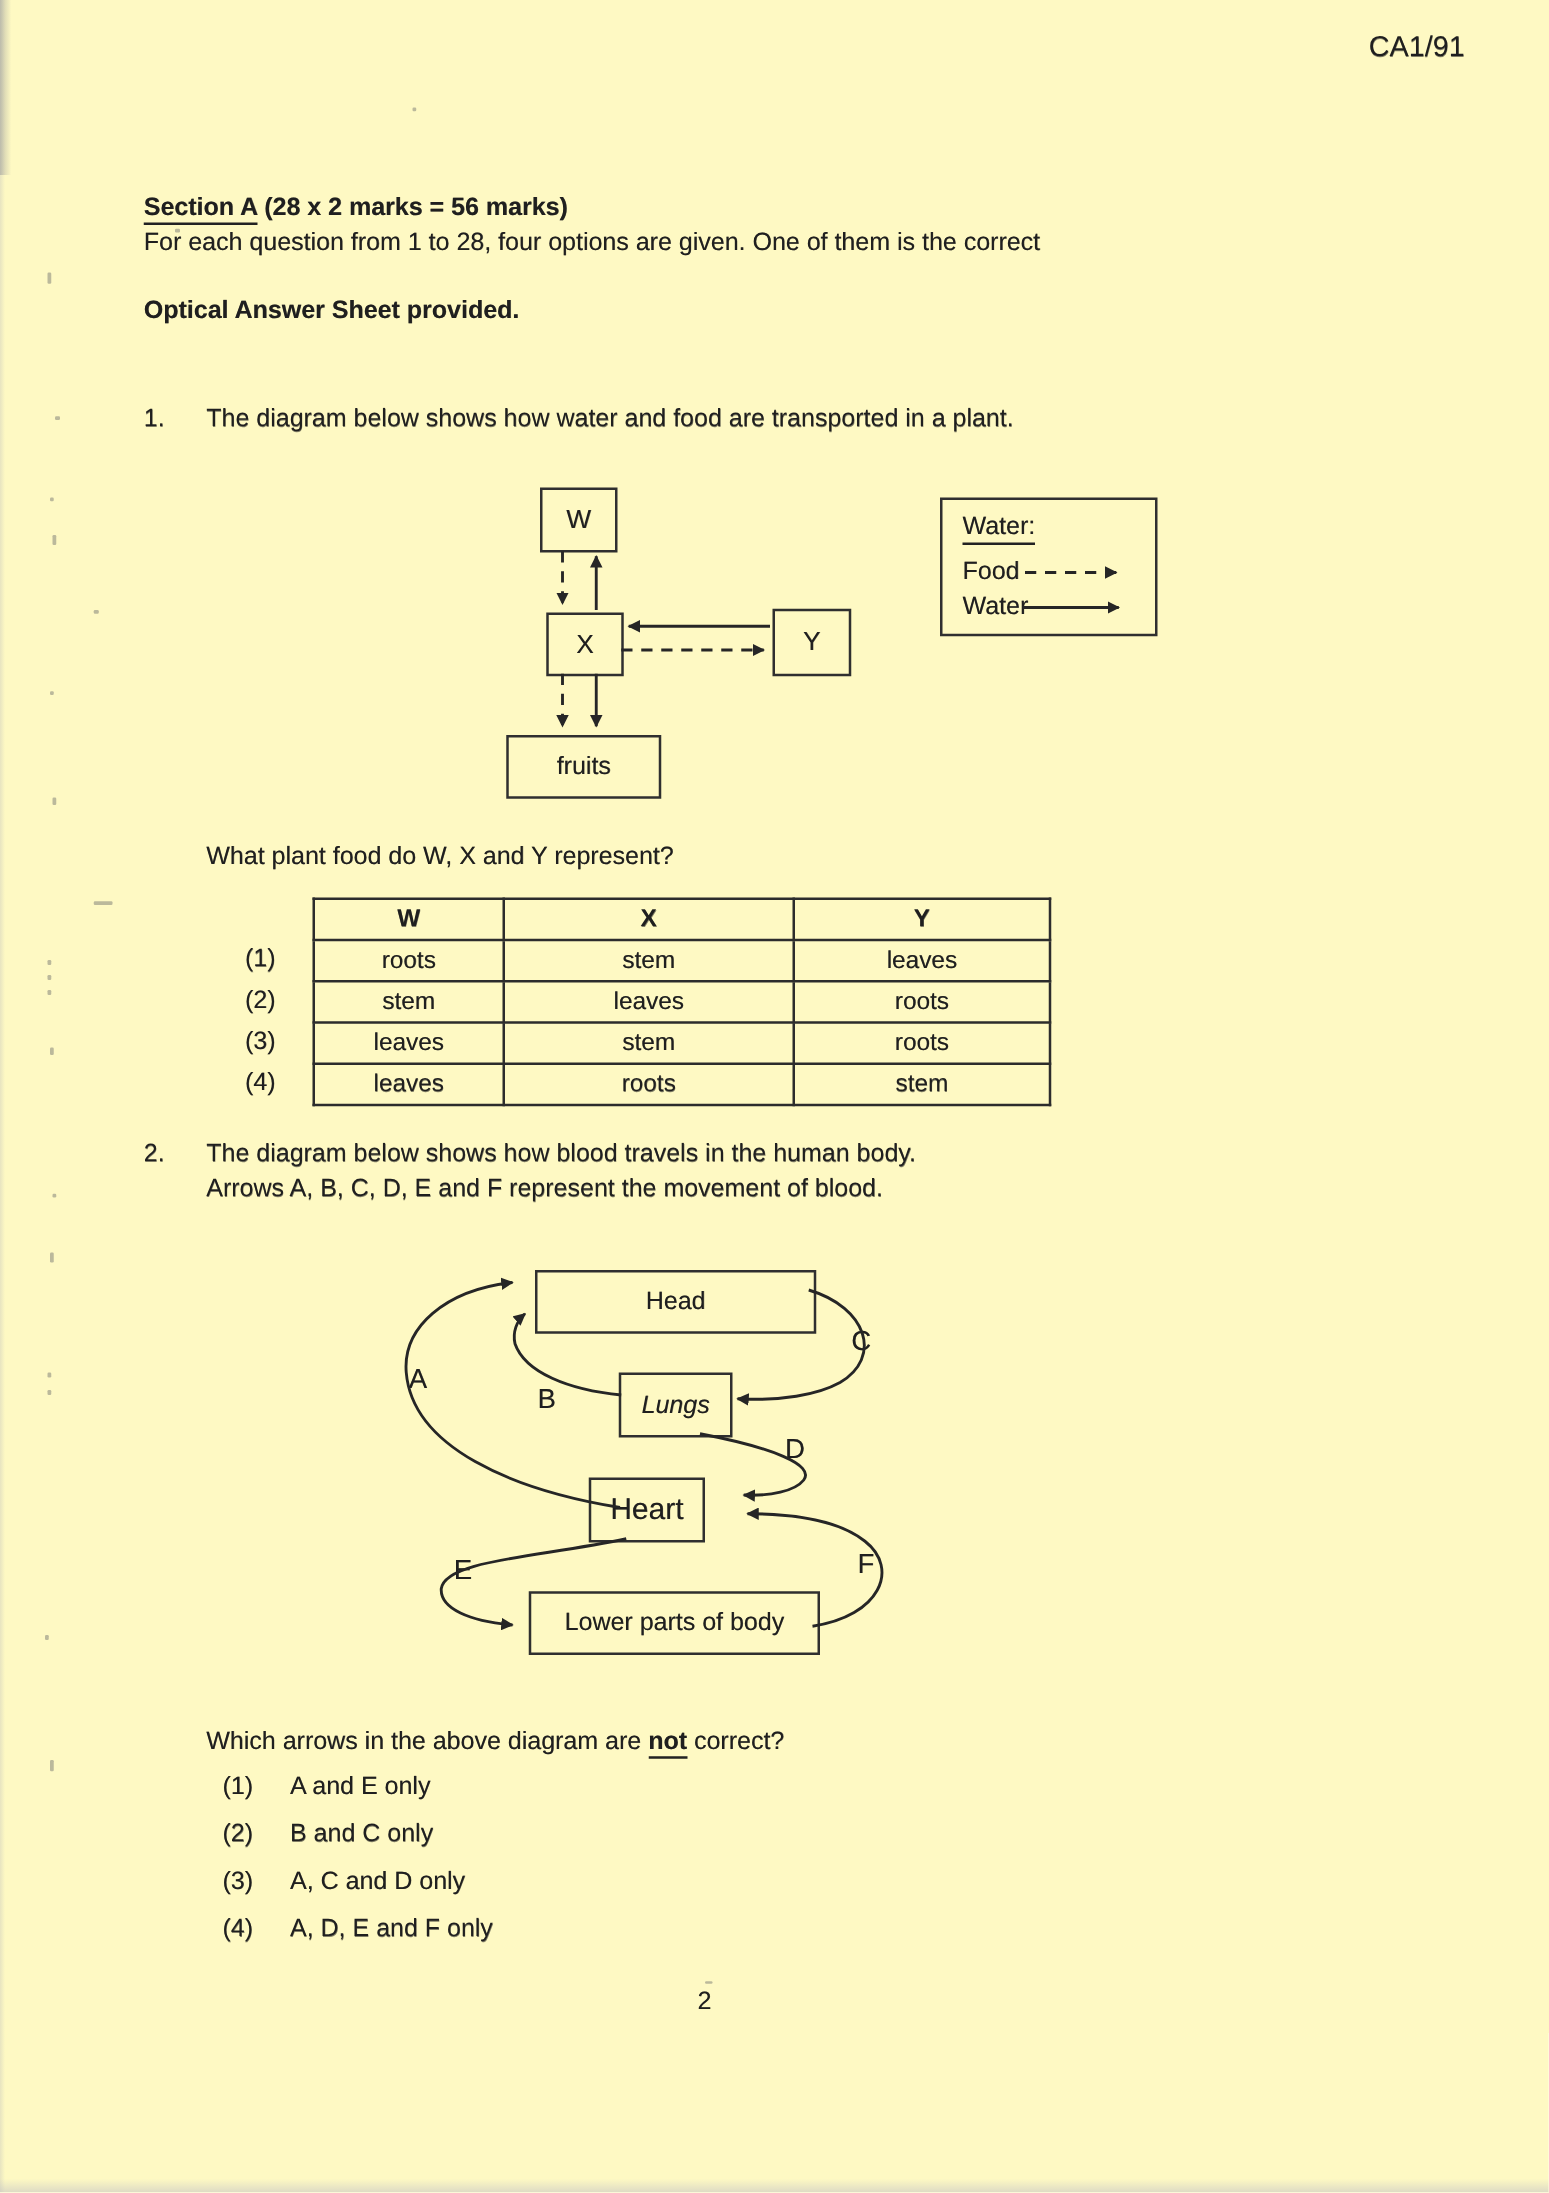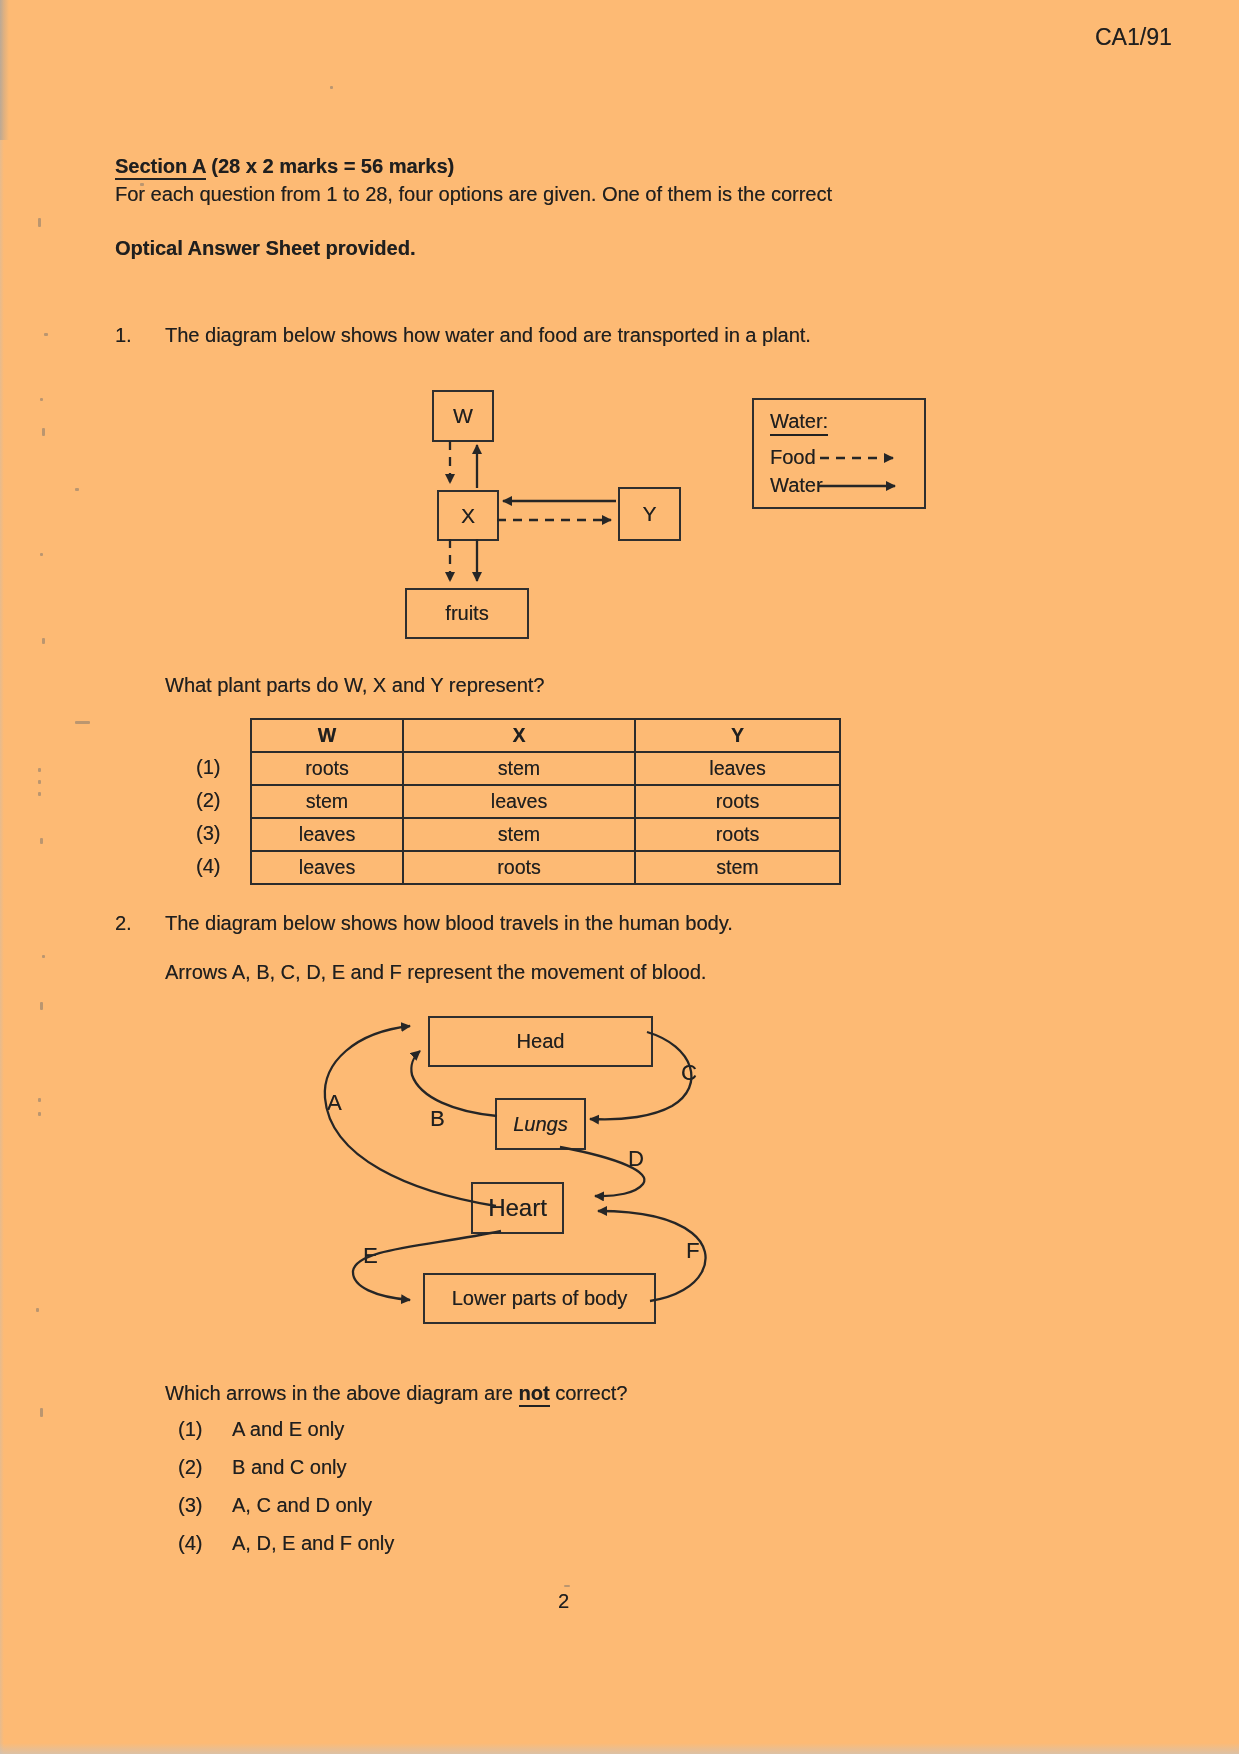--- a/index.html
+++ b/index.html
@@ -1,17 +1,17 @@
 <!DOCTYPE html>
 <html><head>
 <meta charset="utf-8">
 <style>
   html,body{margin:0;padding:0;}
   body{background:#ffffff;}
-  .page{position:relative;width:1239px;height:1754px;background:#fdba74;
+  .page{position:relative;width:1239px;height:1754px;background:#fef9c3;
         font-family:"Liberation Sans",sans-serif;color:#1f1f1f;overflow:hidden;}
   .abs{position:absolute;}
   .t{text-shadow:0.25px 0.25px 0.35px rgba(25,25,25,.55);}
   .nowrap{white-space:nowrap;}
   .body-text{font-size:20px;line-height:27px;}
   .bold{font-weight:bold;}
   .ul{border-bottom:2.5px solid #222;padding-bottom:1px;}
   .dbox{position:absolute;border:2.5px solid #2f2f2f;display:flex;align-items:center;
         justify-content:center;font-size:21px;background:rgba(255,255,255,.0);}
   .legend-box{position:absolute;border:2.5px solid #2f2f2f;}
@@ -80,21 +80,21 @@
   <div class="dbox t" style="left:437px;top:490px;width:58px;height:47px;">X</div>
   <div class="dbox t" style="left:618px;top:487px;width:59px;height:50px;">Y</div>
   <div class="dbox t" style="left:405px;top:588px;width:120px;height:47px;font-size:20px;">fruits</div>
 
   <div class="legend-box" style="left:752px;top:398px;width:170px;height:107px;">
     <div class="legend-title t ul" style="border-bottom-width:2px;">Water:</div>
     <div class="legend-row-label t" style="left:16px;top:46px;">Food</div>
     <div class="legend-row-label t" style="left:16px;top:74px;">Water</div>
   </div>
 
-  <div class="abs body-text t nowrap" style="left:165px;top:672px;">What plant parts do W, X and Y represent?</div>
+  <div class="abs body-text t nowrap" style="left:165px;top:672px;">What plant food do W, X and Y represent?</div>
 
   <div class="abs row-labels t" style="left:196px;top:751px;">
     <div>(1)</div>
     <div>(2)</div>
     <div>(3)</div>
     <div>(4)</div>
   </div>
 
   <table class="ans abs t" style="left:250px;top:718px;">
     <tbody>
@@ -121,21 +121,21 @@
     <tr>
       <td>leaves</td>
       <td>roots</td>
       <td>stem</td>
     </tr>
   </tbody>
     </table>
 
   <div class="abs body-text t" style="left:115px;top:910px;">2.</div>
   <div class="abs body-text t nowrap" style="left:165px;top:910px;">The diagram below shows how blood travels in the human body.</div>
-  <div class="abs body-text t nowrap" style="left:165px;top:938px;margin-top:21px;">Arrows A, B, C, D, E and F represent the movement of blood.</div>
+  <div class="abs body-text t nowrap" style="left:165px;top:938px;">Arrows A, B, C, D, E and F represent the movement of blood.</div>
 
   <div class="dbox t" style="left:428px;top:1016px;width:221px;height:47px;font-size:20px;">Head</div>
   <div class="dbox t" style="left:495px;top:1098px;width:87px;height:48px;font-size:20px;font-style:italic;">Lungs</div>
   <div class="dbox t" style="left:471px;top:1182px;width:89px;height:48px;font-size:24px;">Heart</div>
   <div class="dbox t" style="left:423px;top:1273px;width:229px;height:47px;font-size:20px;">Lower parts of body</div>
 
   <div class="arrow-label t" style="left:327px;top:1090px;">A</div>
   <div class="arrow-label t" style="left:430px;top:1106px;">B</div>
   <div class="arrow-label t" style="left:681px;top:1060px;">C</div>
   <div class="arrow-label t" style="left:628px;top:1146px;">D</div>

